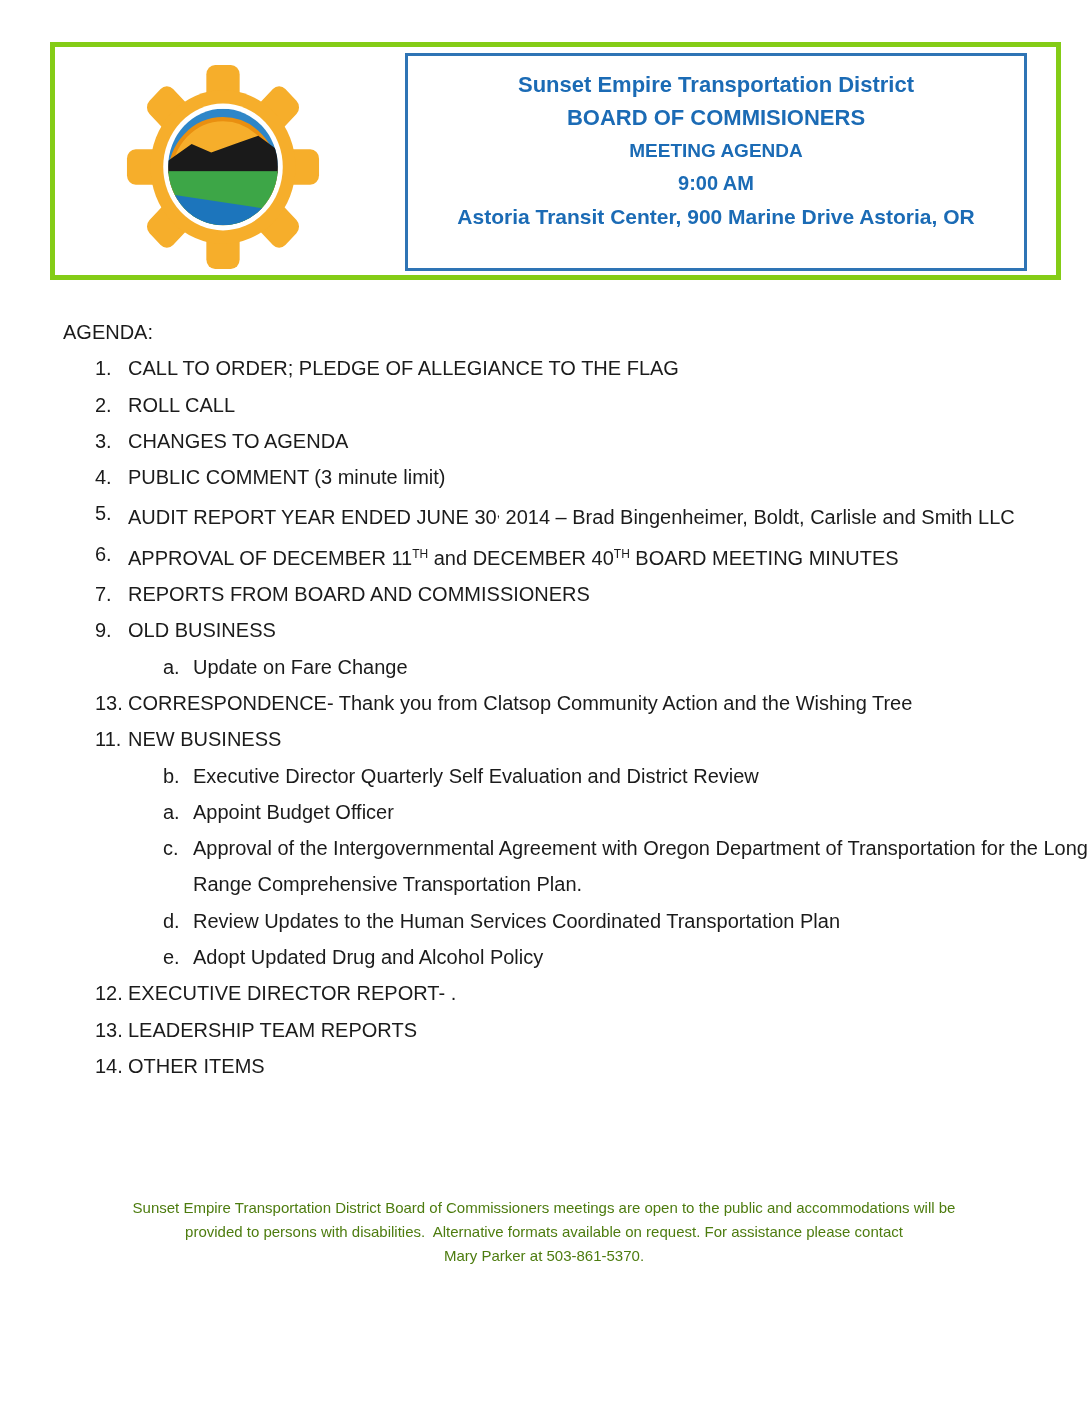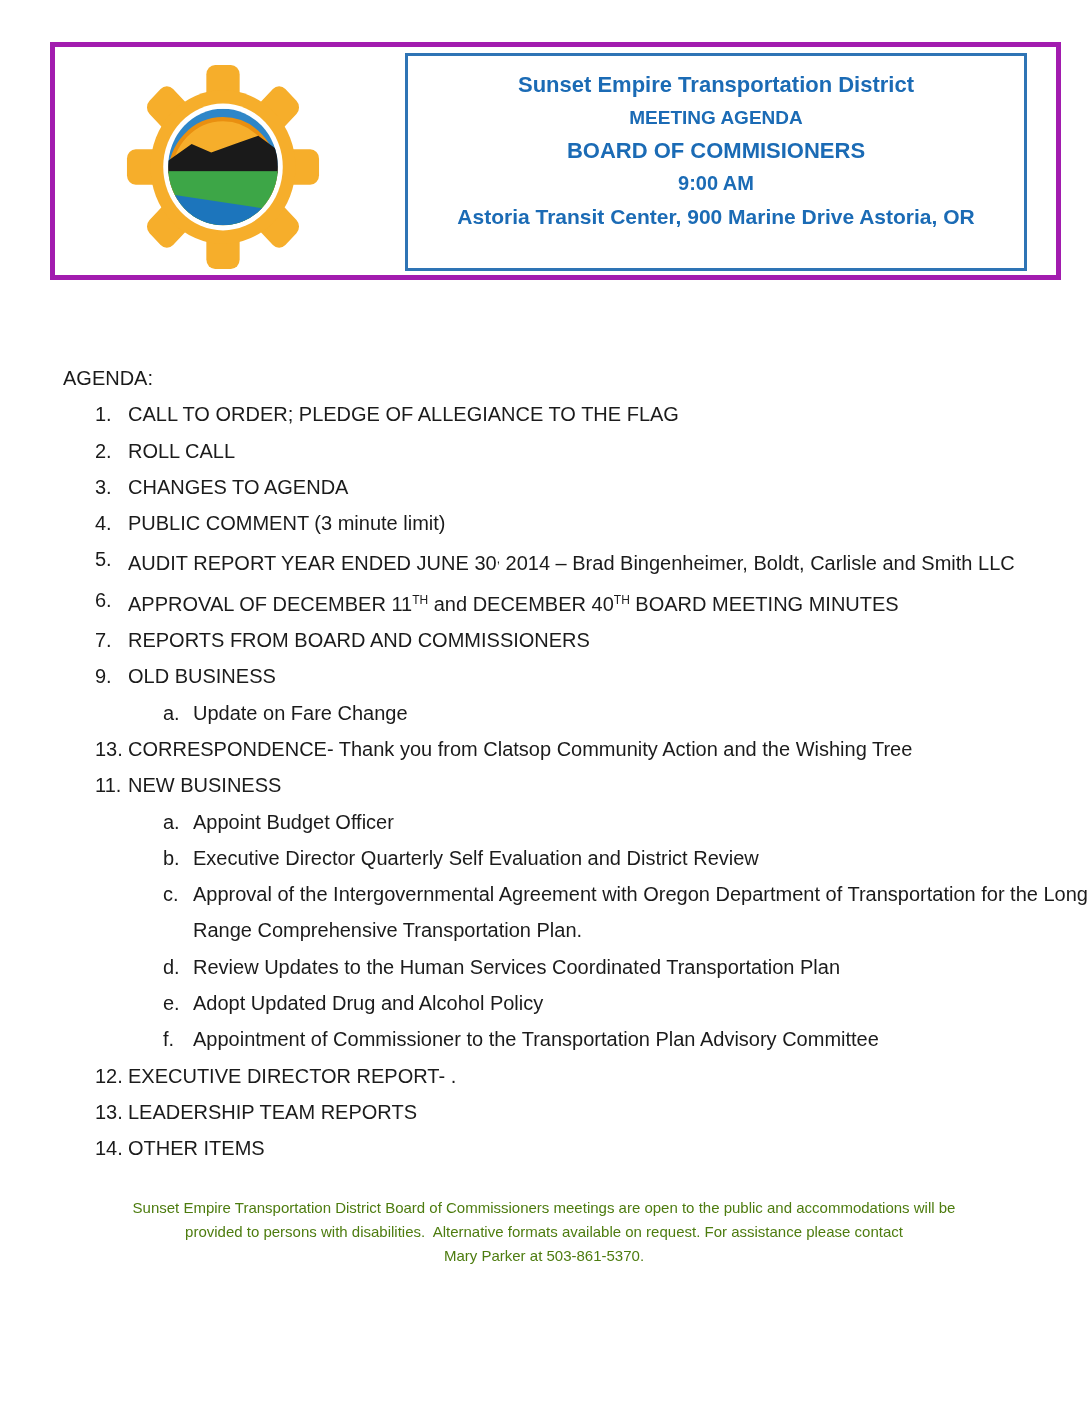--- a/index.html
+++ b/index.html
@@ -7,21 +7,21 @@
     width:1088px; height:1408px; position:relative;
     background:#ffffff; color:#1b1b1b;
     font-family:"Liberation Sans","DejaVu Sans",sans-serif;
     overflow:hidden;
   }
 
   
   .header-box {
     position:absolute; left:50px; top:42px;
     width:1001px; height:228px;
-    border:5px solid #a21caf;
+    border:5px solid #84cc16;
     background:#ffffff;
   }
   .logo-wrap { position:absolute; left:70px; top:16px; width:196px; height:208px; }
   .logo-wrap svg { display:block; width:196px; height:208px; }
 
   .header-text-box {
     position:absolute; left:350px; top:6px;
     width:616px; height:200px;
     border:3px solid #2E74B5;
     text-align:center;
@@ -31,21 +31,21 @@
   }
   .hline { line-height:33px; white-space:nowrap; }
   .hl-0 { font-size:22px; }
   .hl-1 { font-size:22px; }
   .hl-2 { font-size:19px; }
   .hl-3 { font-size:20px; }
   .hl-4 { font-size:20px; }
   .hl-5 { font-size:21px; }
 
   
-  .content { position:absolute; left:0; top:314px; width:1088px; font-size:20px;margin-top:46px; }
+  .content { position:absolute; left:0; top:314px; width:1088px; font-size:20px; }
   .agenda-label { margin-left:63px; line-height:36.3px; }
   .row { line-height:36.3px; white-space:nowrap; }
   .row .num { display:inline-block; margin-left:95px; width:33px; vertical-align:top; }
   .row.sub .num { margin-left:163px; width:30px; }
   .row .txt { display:inline-block; vertical-align:top; }
   .sup { font-size:12px; vertical-align:7px; }
   .small { font-size:20px; }
 
   
   .footer {
@@ -108,47 +108,46 @@
           <rect x="-56" y="4" width="112" height="52" fill="#3DA647"></rect>
 
           <polygon points="-56,26 56,42 56,56 -56,56" fill="#1C75BC"></polygon>
         </g>
       </g>
     </svg>
   </div>
 
   <div class="header-text-box">
     <div class="hline hl-0">Sunset Empire Transportation District</div>
+    <div class="hline hl-1">BOARD OF COMMISIONERS</div>
     <div class="hline hl-2">MEETING AGENDA</div>
-    <div class="hline hl-1">BOARD OF COMMISIONERS</div>
     <div class="hline hl-4">9:00 AM</div>
     <div class="hline hl-5">Astoria Transit Center, 900 Marine Drive Astoria, OR</div>
   </div>
 </div>
 
 <div class="content">
   <div class="agenda-label">AGENDA:</div>
   <div id="agenda-list">
       <div class="row"><span class="num">1.</span><span class="txt"><span>CALL TO ORDER; PLEDGE OF ALLEGIANCE TO THE FLAG</span></span></div>
       <div class="row"><span class="num">2.</span><span class="txt"><span>ROLL CALL</span></span></div>
       <div class="row"><span class="num">3.</span><span class="txt"><span>CHANGES TO AGENDA</span></span></div>
       <div class="row"><span class="num">4.</span><span class="txt"><span>PUBLIC COMMENT </span><span class="small">(3 minute limit)</span></span></div>
       <div class="row"><span class="num">5.</span><span class="txt"><span>AUDIT REPORT YEAR ENDED JUNE 30</span><span class="sup">,</span><span> 2014 – Brad Bingenheimer, Boldt, Carlisle and Smith LLC</span></span></div>
       <div class="row"><span class="num">6.</span><span class="txt"><span>APPROVAL OF DECEMBER 11</span><span class="sup">TH</span><span> and DECEMBER 40</span><span class="sup">TH</span><span> BOARD MEETING MINUTES</span></span></div>
       <div class="row"><span class="num">7.</span><span class="txt"><span>REPORTS FROM BOARD AND COMMISSIONERS</span></span></div>
       <div class="row"><span class="num">9.</span><span class="txt"><span>OLD BUSINESS</span></span></div>
       <div class="row sub"><span class="num">a.</span><span class="txt"><span>Update on Fare Change</span></span></div>
       <div class="row"><span class="num">13.</span><span class="txt"><span>CORRESPONDENCE- Thank you from Clatsop Community Action and the Wishing Tree</span></span></div>
       <div class="row"><span class="num">11.</span><span class="txt"><span>NEW BUSINESS</span></span></div>
+      <div class="row sub"><span class="num">b.</span><span class="txt"><span>Executive Director Quarterly Self Evaluation and District Review</span></span></div>
       <div class="row sub"><span class="num">a.</span><span class="txt"><span>Appoint Budget Officer</span></span></div>
-      <div class="row sub"><span class="num">b.</span><span class="txt"><span>Executive Director Quarterly Self Evaluation and District Review</span></span></div>
       <div class="row sub"><span class="num">c.</span><span class="txt"><span>Approval of the Intergovernmental Agreement with Oregon Department of Transportation for the Long</span><br><span>Range Comprehensive Transportation Plan.</span></span></div>
       <div class="row sub"><span class="num">d.</span><span class="txt"><span>Review Updates to the Human Services Coordinated Transportation Plan</span></span></div>
       <div class="row sub"><span class="num">e.</span><span class="txt"><span>Adopt Updated Drug and Alcohol Policy</span></span></div>
-      <div class="row sub"><span class="num">f.</span><span class="txt"><span>Appointment of Commissioner to the Transportation Plan Advisory Committee</span></span></div>
       <div class="row"><span class="num">12.</span><span class="txt"><span>EXECUTIVE DIRECTOR REPORT- .</span></span></div>
       <div class="row"><span class="num">13.</span><span class="txt"><span>LEADERSHIP TEAM REPORTS</span></span></div>
       <div class="row"><span class="num">14.</span><span class="txt"><span>OTHER ITEMS</span></span></div>
     </div>
 </div>
 
 <div class="footer">
     <div class="fline">Sunset Empire Transportation District Board of Commissioners meetings are open to the public and accommodations will be</div>
     <div class="fline">provided to persons with disabilities.  Alternative formats available on request. For assistance please contact</div>
     <div class="fline">Mary Parker at 503-861-5370.</div>

